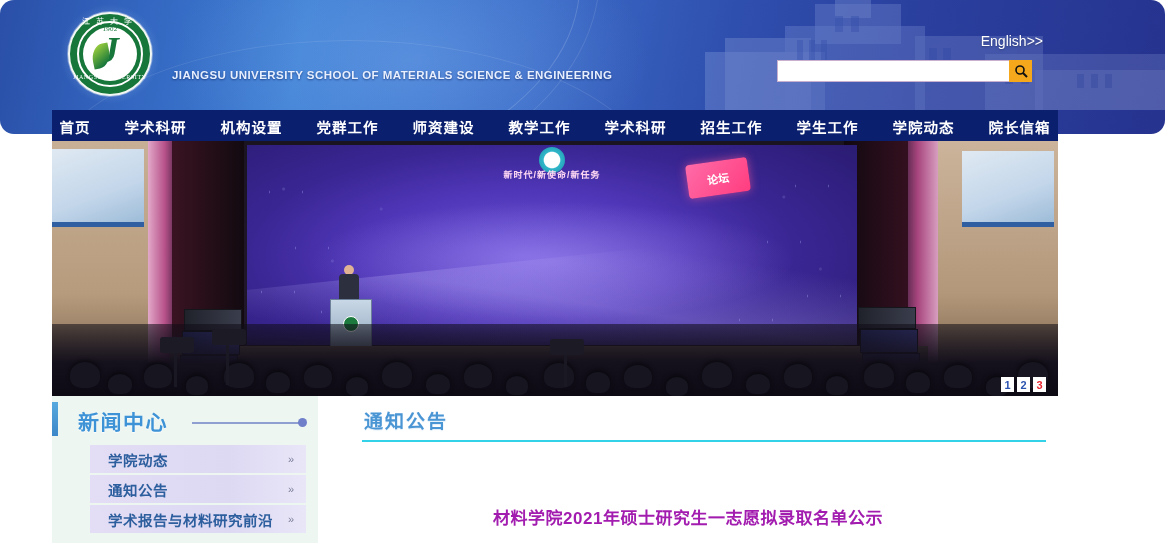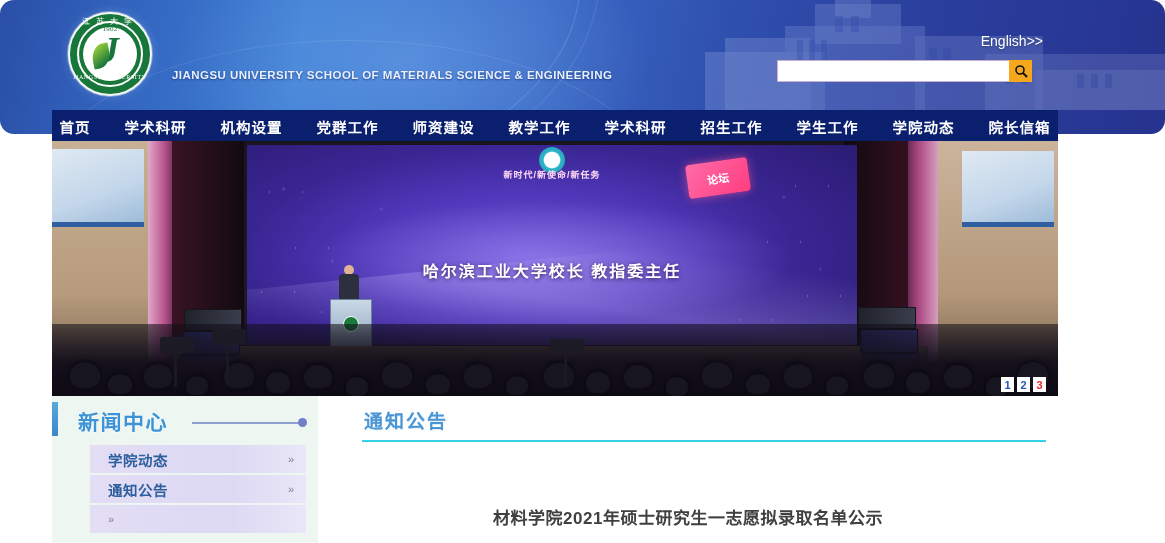--- a/index.html
+++ b/index.html
@@ -403,21 +403,21 @@
   .breadcrumb {
     position: absolute; right: 14px; top: 62px;
     font-size: 12.5px; color: #555555;
     font-family: "Liberation Sans", "DejaVu Sans", sans-serif;
   }
   .breadcrumb .crumb { color: #3b3b3b; cursor: pointer; }
   .breadcrumb .sep { color: #9a9a9a; margin: 0 5px; }
   .article-title {
     position: absolute; left: 0; right: 0; top: 108px;
     text-align: center;
-    font-size: 17px; font-weight: bold; color: #404040;
+    font-size: 17px; font-weight: bold; color: #a21caf;
     letter-spacing: .5px;
     font-family: "Liberation Sans", "DejaVu Sans", sans-serif;
   }
 </style>
 </head>
 <body>
 
 <div class="header">
   <div class="hdr-glow"></div>
   <div class="hdr-swoosh sw1"></div>
@@ -517,21 +517,20 @@
     <div class="hexring" style="left:74px;  top:150px;"></div>
     <div class="hexring" style="right:28px; top:24px;"></div>
     <div class="hexring" style="right:56px; top:80px;"></div>
     <div class="hexring" style="right:16px; top:134px;"></div>
     <div class="hexring" style="right:84px; top:158px;"></div>
     <div class="scr-glow"></div>
     <div class="scr-sweep"></div>
     <div class="scr-logo"></div>
     <div class="scr-line1">新时代/新使命/新任务</div>
     <div class="scr-stamp">论坛</div>
-    <div class="scr-sub">哈尔滨工业大学校长  教指委主任</div>
   </div>
 
   <div class="speaker-fig">
     <div class="sp-head"></div>
       <div class="sp-body"></div>
   </div>
   <div class="podium">
     <div class="podium-seal"></div>
   </div>
   <div class="stage-floor"></div>
@@ -597,20 +596,21 @@
     <div class="side-list">
       <div class="side-item">
         <span class="side-item-label">学院动态</span>
         <span class="side-arrow">»</span>
       </div>
       <div class="side-item">
         <span class="side-item-label">通知公告</span>
         <span class="side-arrow">»</span>
       </div>
       <div class="side-item">
+        <span class="side-item-label">学术报告与材料研究前沿</span>
         <span class="side-arrow">»</span>
       </div>
     </div>
   </aside>
 
   <section class="main">
     <div class="main-head">
       <div class="main-title">通知公告</div>
       <div class="main-rule"></div>
     </div>

